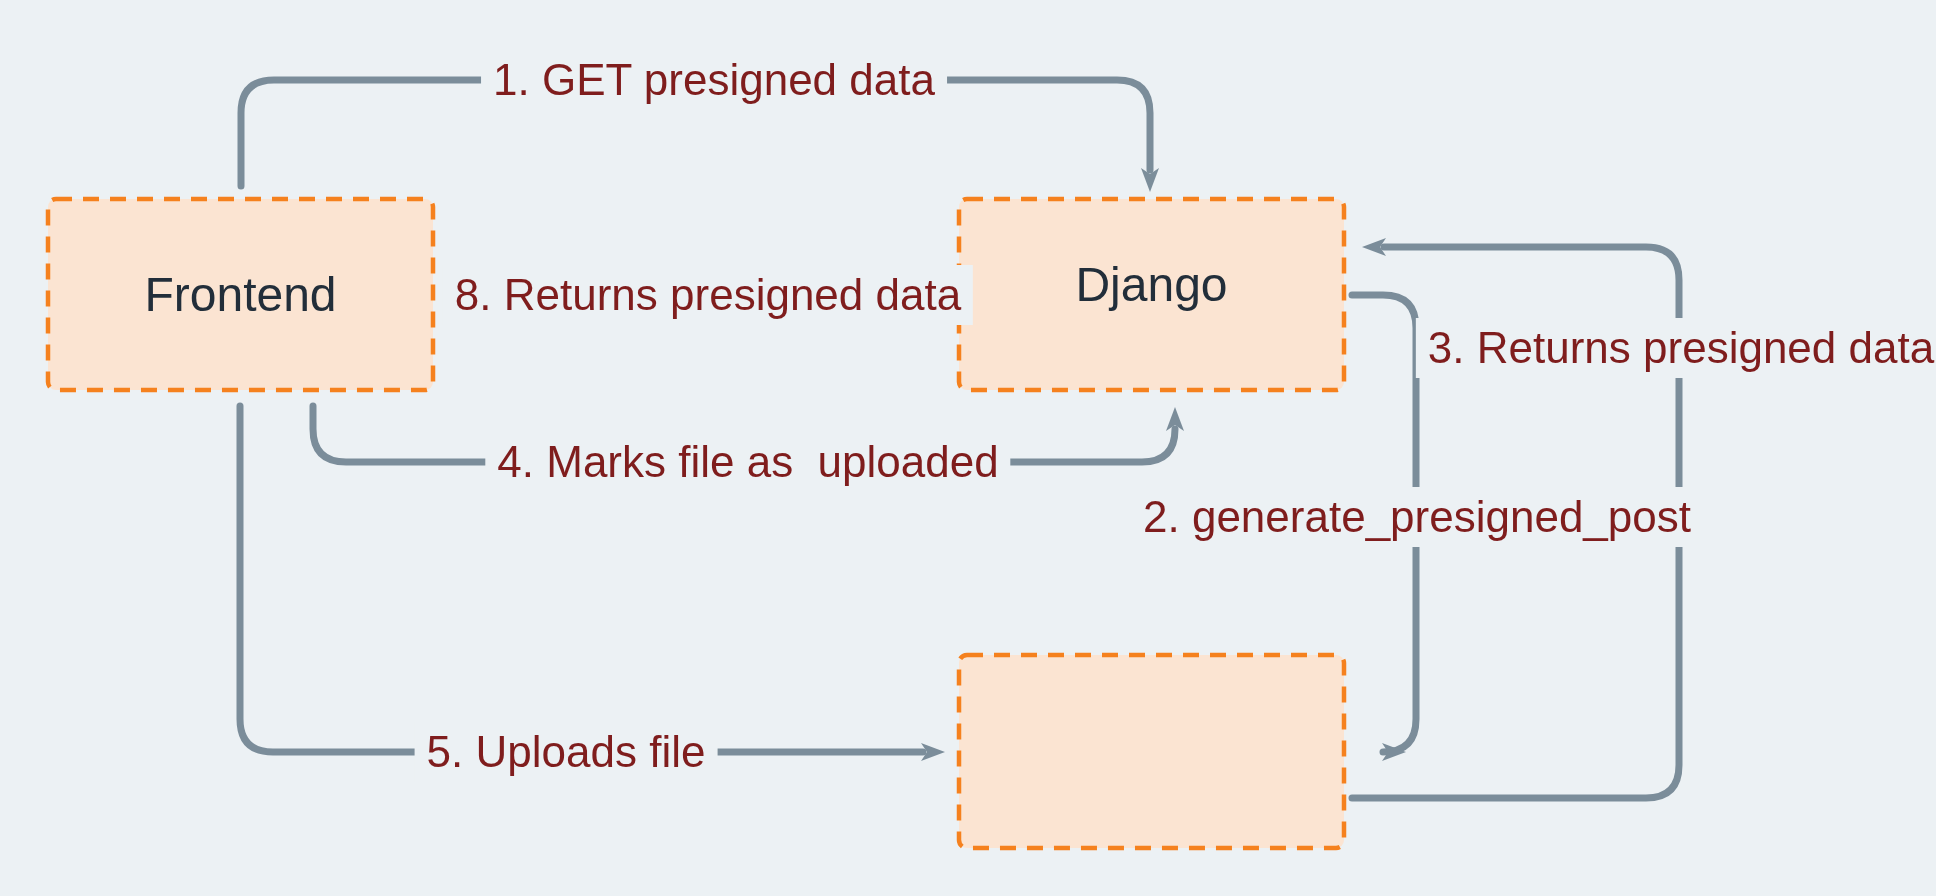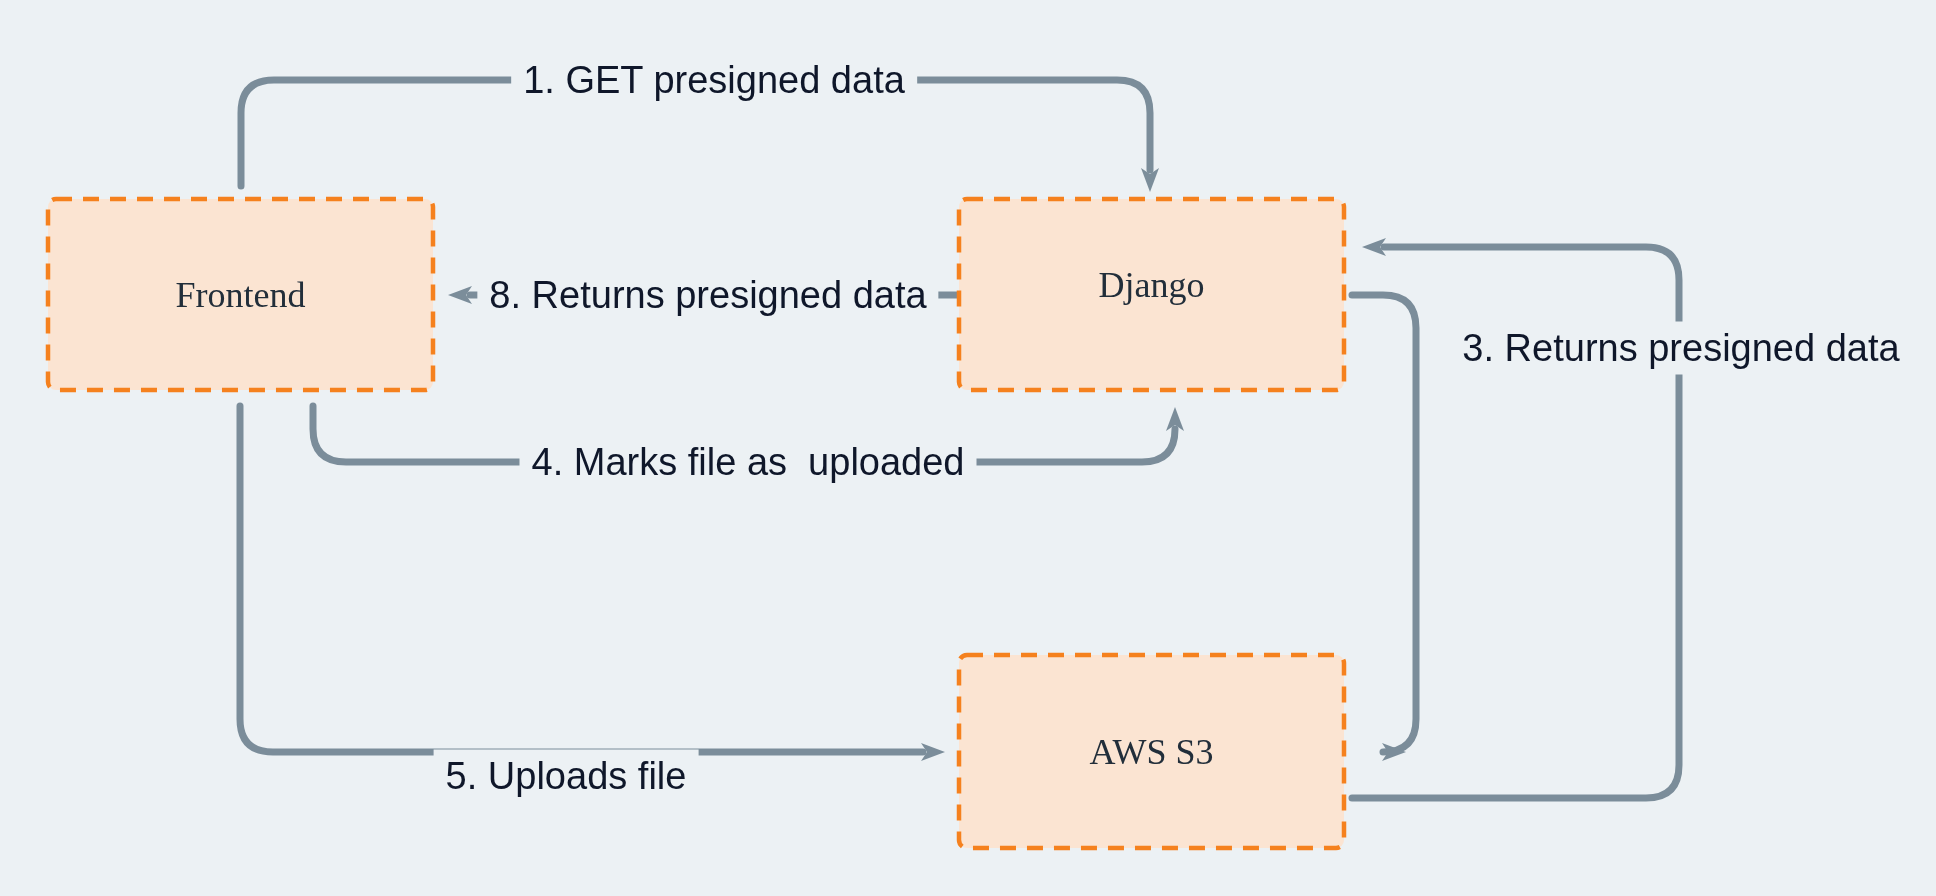--- a/index.html
+++ b/index.html
@@ -31,32 +31,31 @@
     fill: #FBE4D2;
     stroke: #F5811E;
     stroke-width: 4.5;
     stroke-dasharray: 16 11;
   }
   .node-label {
     position: absolute;
     display: flex;
     align-items: center;
     justify-content: center;
-    font-size: 36px;
+    font-size: 48px;
     color: #222E3A;
     pointer-events: none;
-    font-family: Liberation Serif, serif;
   }
   .edge-label {
     position: absolute;
     transform: translate(-50%, -50%);
     background: #ECF1F4;
     padding: 5px 12px;
-    font-size: 38px;
-    color: #0f172a;
+    font-size: 44px;
+    color: #7f1d1d;
     white-space: pre;
     pointer-events: none;
   }
 </style>
 </head>
 <body>
 
 <div class="canvas">
 
   <svg width="1936" height="896" viewBox="0 0 1936 896">
@@ -78,21 +77,21 @@
 
     <path class="edge" marker-end="url(#ah)" d="M 313 406 L 313 429 Q 313 462 346 462 L 1142 462 Q 1175 462 1175 429"></path>
 
     <rect class="node" x="48" y="199" width="385" height="191" rx="8"></rect>
     <rect class="node" x="959" y="199" width="385" height="191" rx="8"></rect>
     <rect class="node" x="959" y="655" width="385" height="193" rx="8"></rect>
   </svg>
 
   <div class="node-label" style="left:48px; top:199px; width:385px; height:191px">Frontend</div>
   <div class="node-label" style="left:959px; top:189px; width:385px; height:191px">Django</div>
-  <div class="node-label" style="left:959px; top:655px; width:385px; height:193px">AWS S3</div>
 
   <div class="edge-label" style="left:714px; top:80px">1. GET presigned data</div>
+  <div class="edge-label" style="left:1417px; top:517px">2. generate_presigned_post</div>
   <div class="edge-label" style="left:1681px; top:348px">3. Returns presigned data</div>
   <div class="edge-label" style="left:708px; top:295px">8. Returns presigned data</div>
-  <div class="edge-label" style="left:566px; top:776px">5. Uploads file</div>
+  <div class="edge-label" style="left:566px; top:752px">5. Uploads file</div>
   <div class="edge-label" style="left:748px; top:462px">4. Marks file as  uploaded</div>
 
 </div>
 
 </body></html>

